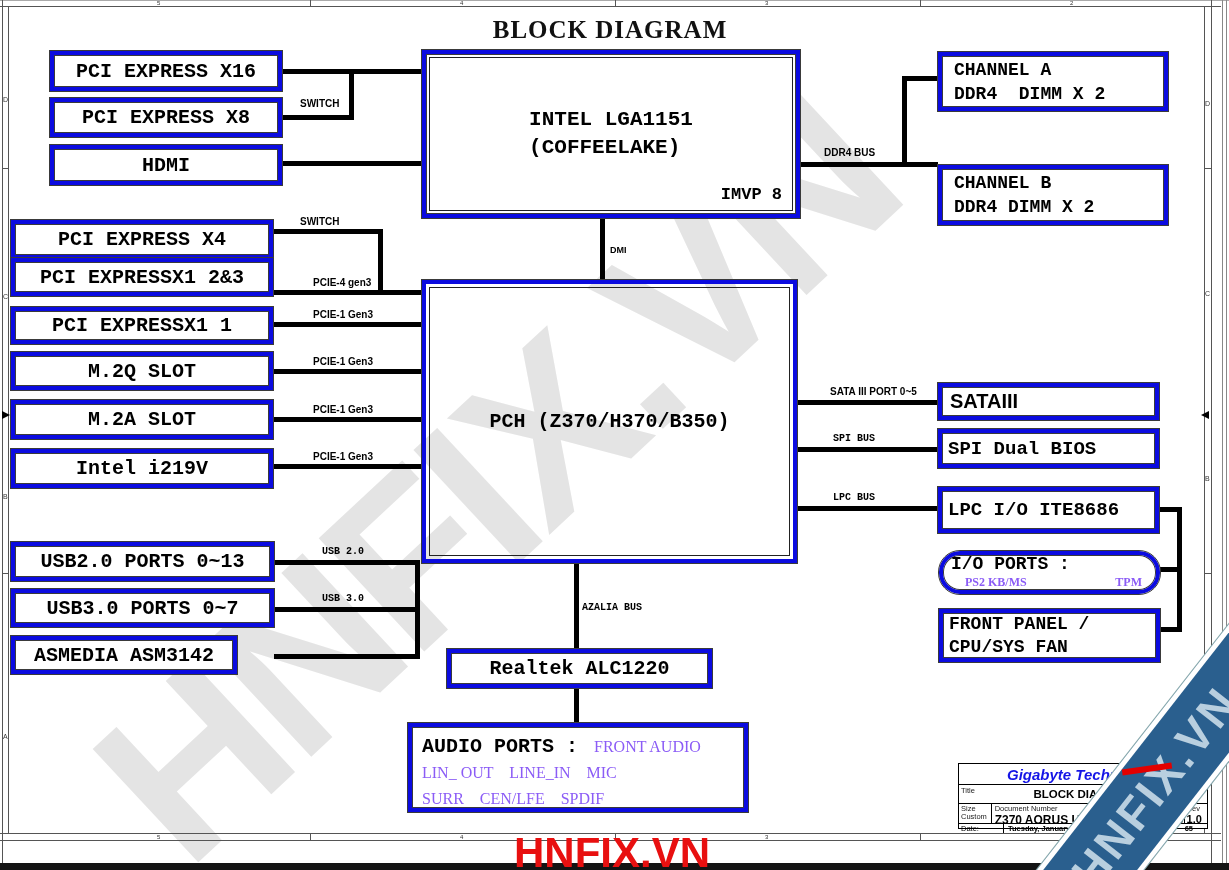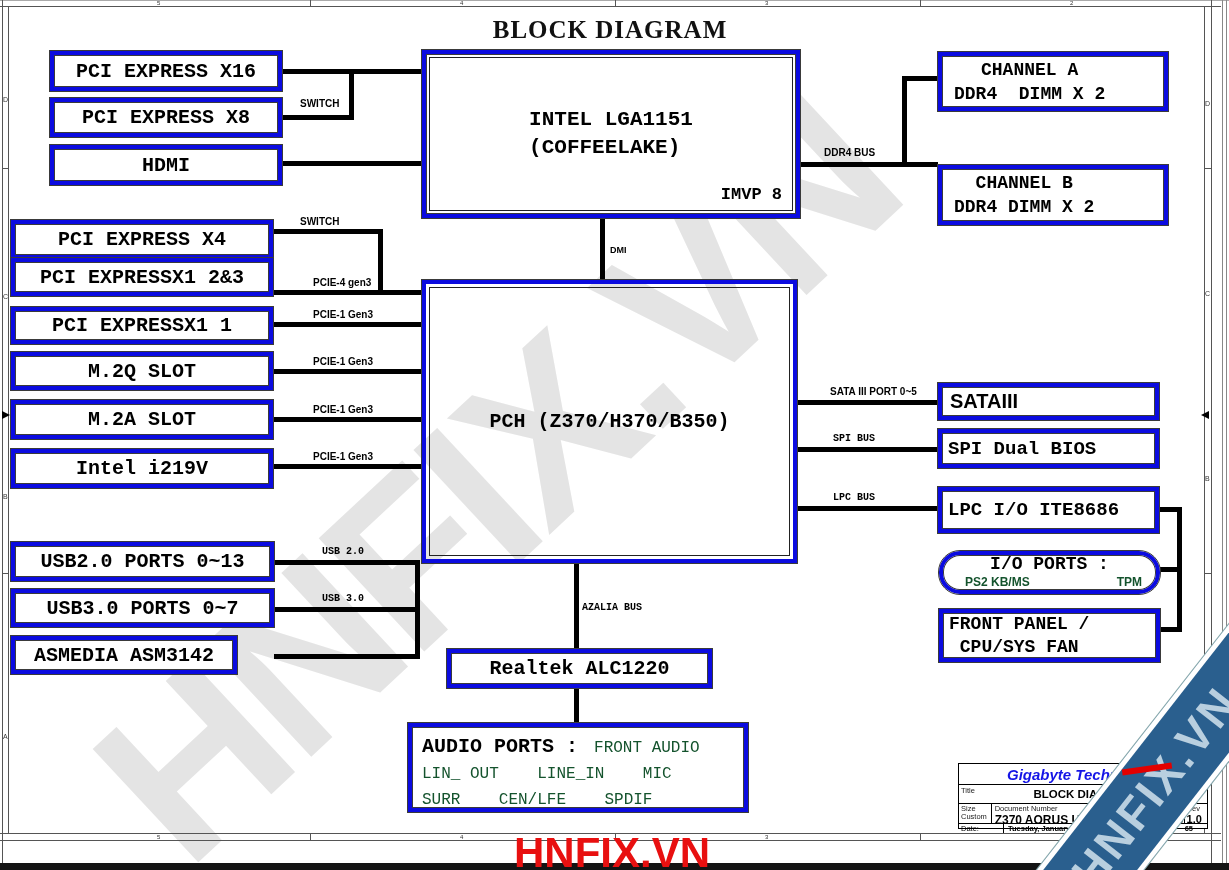--- a/index.html
+++ b/index.html
@@ -15,25 +15,25 @@
     font-weight:bold;font-size:225px;font-family:"Liberation Sans",sans-serif;
     color:#e4e4e4;letter-spacing:-8px;transform:rotate(-43deg);z-index:1;white-space:nowrap;}
   
   .box{position:absolute;box-sizing:border-box;background:#fff;border:4px solid #0b0be0;
     outline:1px solid #3a3a3a;box-shadow:inset 0 0 0 1px #3a3a3a;
     display:flex;align-items:center;justify-content:center;
     font-family:"Liberation Mono",monospace;font-weight:bold;color:#000;z-index:4;}
   .box.clear{background:transparent;}
   .box .inner{position:absolute;inset:3px;border:1px solid #222;pointer-events:none;}
   .box.leftcol{font-size:20px;}
-  .col{display:flex;flex-direction:column;align-items:center;line-height:24px;}
+  .col{display:flex;flex-direction:column;align-items:flex-start;line-height:24px;}
   .hl,.vl{position:absolute;background:#000;z-index:3;}
   .buslabel{position:absolute;z-index:5;font:bold 10px "Liberation Sans",sans-serif;color:#000;white-space:nowrap;}
   .buslabel.mono{font:bold 10px "Liberation Mono",monospace;}
-  .bluetext{color:#14532d;}
+  .bluetext{color:#8b5cf6;font-family:Liberation Serif, serif;}
   .pagetitle{position:absolute;left:400px;top:16px;width:420px;text-align:center;
     font:bold 25px "Liberation Serif",serif;color:#111;z-index:5;letter-spacing:1px;}
   
   .tb{position:absolute;left:958px;top:763px;width:250px;height:66px;box-sizing:border-box;
     border:1px solid #000;background:#fff;z-index:6;font-family:"Liberation Sans",sans-serif;}
   .tb .r1{height:20px;border-bottom:1px solid #000;display:flex;align-items:center;justify-content:center;
     font:italic bold 15px "Liberation Sans",sans-serif;color:#1414e6;}
   .tb .r2{position:relative;height:18px;border-bottom:1px solid #000;display:flex;align-items:center;justify-content:center;
     font:bold 11.5px "Liberation Sans",sans-serif;}
   .tb .tiny{font:normal 7.5px "Liberation Sans",sans-serif;color:#222;}

